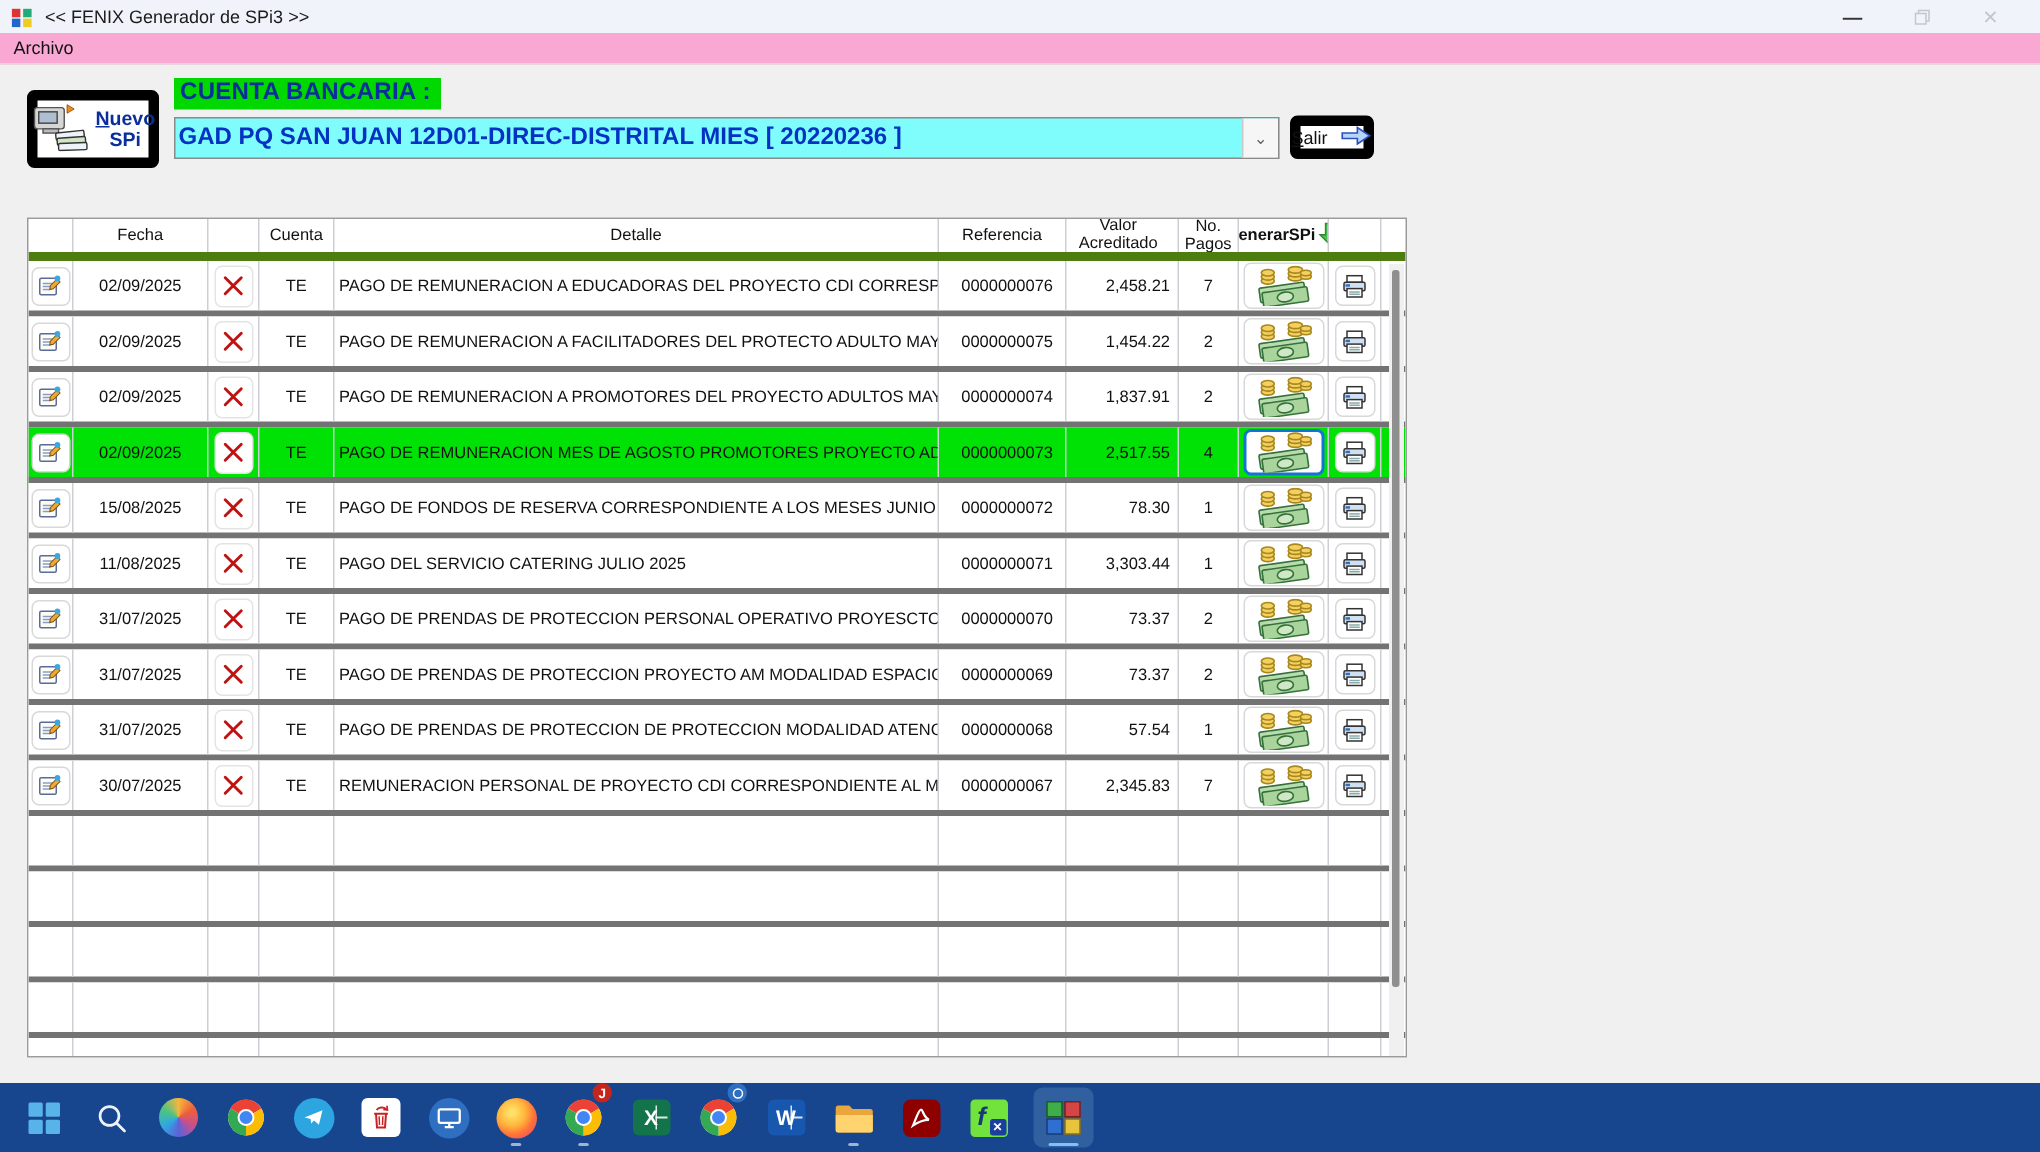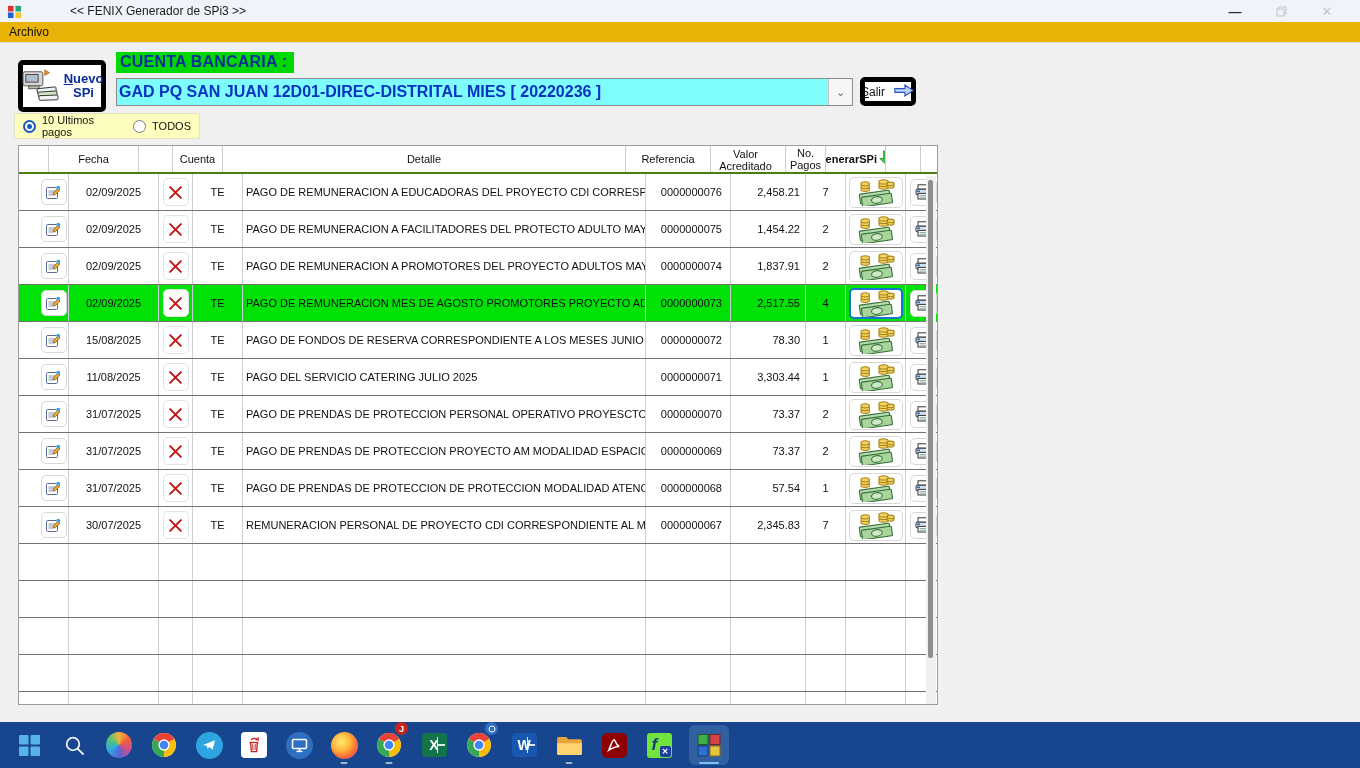--- a/index.html
+++ b/index.html
@@ -1,33 +1,33 @@
 <!DOCTYPE html>
 <html style="--selected-row: #00e206; --panel-yellow: #fdfdbe; --account-cyan: #7ffcfc; --label-green: #00d800; --taskbar-blue: #17458e; --link-blue: #0433c4;"><head>
 <meta charset="utf-8">
 <style>
   * { margin:0; padding:0; box-sizing:border-box; }
   html,body { width:1360px; height:768px; overflow:hidden; }
   body { font-family:"Liberation Sans", sans-serif; background:#f0f0f0; position:relative; }
 
   
-  .titlebar { position:absolute; left:0; top:0; width:1360px; height:22px; background:#f0f3f9; display:flex; align-items:center;gap:40px; }
+  .titlebar { position:absolute; left:0; top:0; width:1360px; height:22px; background:#f0f3f9; display:flex; align-items:center; }
   .titlebar .app-ico { width:15px; height:15px; margin:0 8px 0 7px; display:inline-block; }
   .titlebar .ttl { font-size:12px; color:#1b1b1b; }
   .winbtns { position:absolute; right:10px; top:0; height:22px; display:flex; }
   .winbtns span { width:46px; height:22px; display:flex; align-items:center; justify-content:center; font-size:13px; }
   .wb-min { color:#333; font-weight:bold; }
   .wb-max svg, .wb-close { color:#c3c7cd; }
-  .menubar { position:absolute; left:0; top:22px; width:1360px; height:21px; background:#eab308; border-bottom:1px solid #dcdcdc; display:flex; align-items:center; }
+  .menubar { position:absolute; left:0; top:22px; width:1360px; height:21px; background:#f9a8d4; border-bottom:1px solid #dcdcdc; display:flex; align-items:center; }
   .menubar .mi { font-size:12px; color:#111; padding:2px 9px; }
 
   .client { position:absolute; left:0; top:44px; width:1360px; height:678px; background:#f0f0f0; }
 
   
-  .btn3 { background:#fff; border:5px solid #000000; border-radius:5px; display:flex; align-items:center; justify-content:center; }
+  .btn3 { background:#fff; border:7px solid #000000; border-radius:5px; display:flex; align-items:center; justify-content:center; }
   .nuevo-btn { position:absolute; left:18px; top:16px; width:88px; height:52px; gap:5px; }
   .nuevo-txt { color:#0a2f9c; font-weight:bold; font-size:13px; line-height:14px; text-align:center; }
   .ul-first { display:inline-block; }
   .ul-first::first-letter { text-decoration:underline; }
 
   .cuenta-label { position:absolute; left:116px; top:8px; background:var(--label-green); color:#0a2f9c; font-weight:bold; font-size:16px; padding:1px 7px 2px 4px; letter-spacing:.2px; }
   .account-select { position:absolute; left:116px; top:34px; width:737px; height:28px; border:1px solid #8a8a8a; background:var(--account-cyan); display:flex; align-items:center; }
   .account-text { flex:1; color:#0433c4; font-weight:bold; font-size:16px; padding-left:2px; white-space:nowrap; overflow:hidden; }
   .account-chevron { width:24px; height:100%; background:#f6f6f6; border-left:1px solid #c9c9c9; display:flex; align-items:center; justify-content:center; color:#666; font-size:11px; }
 
@@ -38,24 +38,24 @@
   .radio.sel { border:2px solid #1659c8; }
   .radio.sel::after { content:""; position:absolute; left:2px; top:2px; width:5px; height:5px; border-radius:50%; background:#1659c8; }
   .radio-lbl { font-size:11px; color:#111; margin-right:8px; }
 
   .buscar-btn { position:absolute; left:206px; top:66px; width:197px; height:30px; gap:8px; }
   .buscar-lbl { color:#0433c4; font-weight:bold; font-size:13.5px; }
 
   
   .tbl { position:absolute; left:18px; top:101px; width:920px; height:560px; background:#fff; border:1px solid #9b9b9b; overflow:hidden; }
   .trow { display:flex; width:918px; }
-  .thead { height:28px; border-bottom:2px solid #4d7c0f; }
+  .thead { height:28px; border-bottom:6px solid #4d7c0f; }
   .th, .td { border-right:1px solid #ccd0d5; display:flex; align-items:center; justify-content:center; font-size:11px; color:#111; overflow:hidden; }
   .th { flex-direction:column; line-height:12px; justify-content:center; }
-  .drow { height:37px; border-bottom:1px solid #737373; background:#fff;padding-left:20px; }
+  .drow { height:37px; border-bottom:4px solid #737373; background:#fff; }
   .drow.sel { background:var(--selected-row); }
   .c0{width:30px;flex:none;} .c1{width:90px;flex:none;} .c2{width:34px;flex:none;} .c3{width:50px;flex:none;}
   .c4{width:403px;flex:none;justify-content:flex-start;padding-left:3px;white-space:nowrap;}
   .c5{width:85px;flex:none;justify-content:flex-end;padding-right:8px;}
   .c6{width:75px;flex:none;justify-content:flex-end;padding-right:5px;}
   .c7{width:40px;flex:none;} .c8{width:60px;flex:none;} .c9{width:35px;flex:none;}
   .c10{width:16px;flex:none;border-right:none;}
   .th.c4, .th.c5 { justify-content:center; padding:0;text-align:right; }
   .hdr-generar { font-weight:bold; flex-direction:row; gap:2px; }
   .hdr-generar .glines { display:flex; line-height:11px; align-items:center; }
@@ -152,26 +152,20 @@
 
   <div class="btn3 salir-btn">
     <span class="ul-first">Salir</span>
     <span>
       <svg width="22" height="13" viewBox="0 0 24 14">
           <path d="M2 5 h11 v-4 l9 6 -9 6 v-4 H2 Z" fill="#b8d4f6" stroke="#2a52be" stroke-width="1.2"></path>
         </svg>
     </span>
   </div>
 
-  <div class="filter-panel">
-    <span class="radio sel"></span>
-    <span class="radio-lbl">10 Ultimos pagos</span>
-    <span class="radio"></span>
-    <span class="radio-lbl">TODOS</span>
-  </div>
 
 
   <div class="tbl">
     <div class="trow thead">
       <div class="th c0"></div>
       <div class="th c1">Fecha</div>
       <div class="th c2"></div>
       <div class="th c3">Cuenta</div>
       <div class="th c4">Detalle</div>
       <div class="th c5">Referencia</div>

